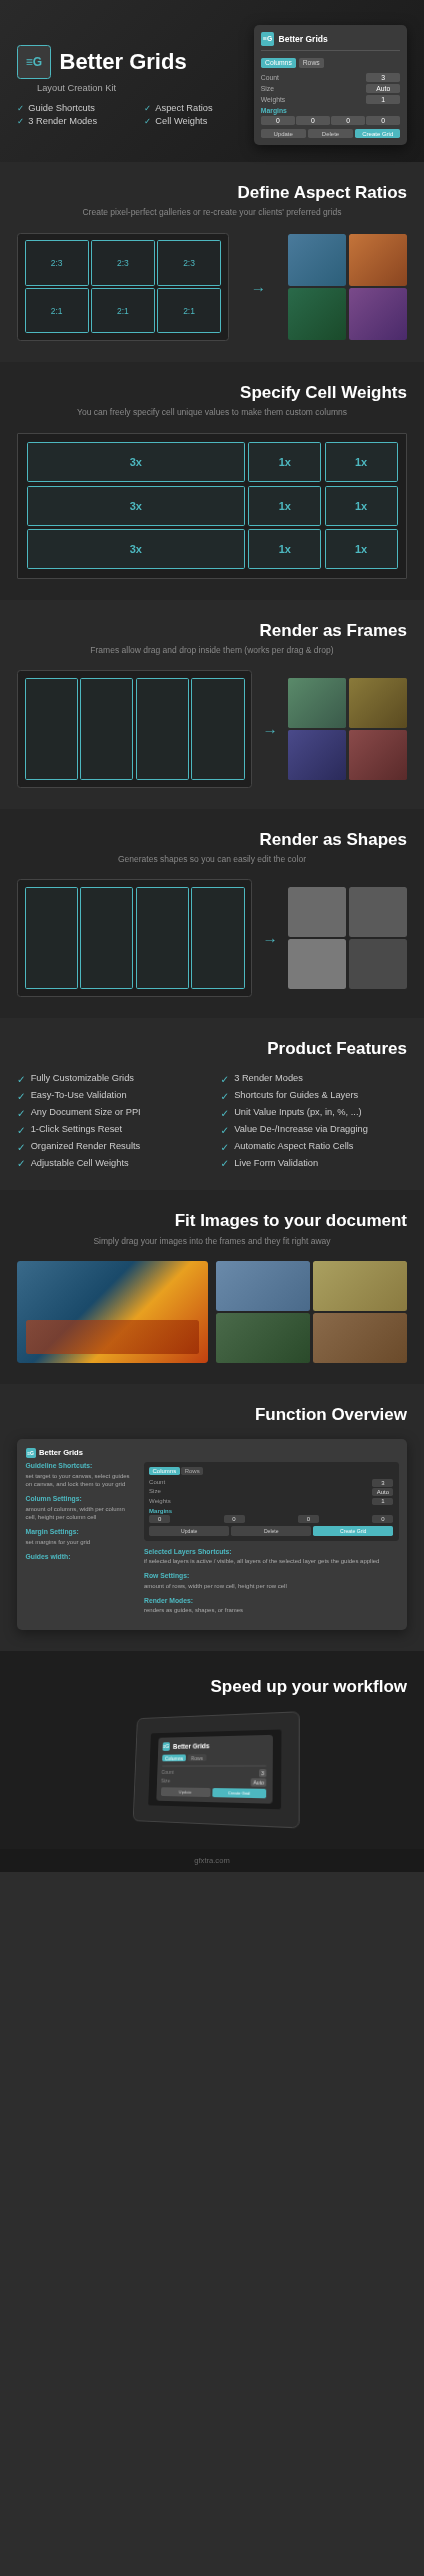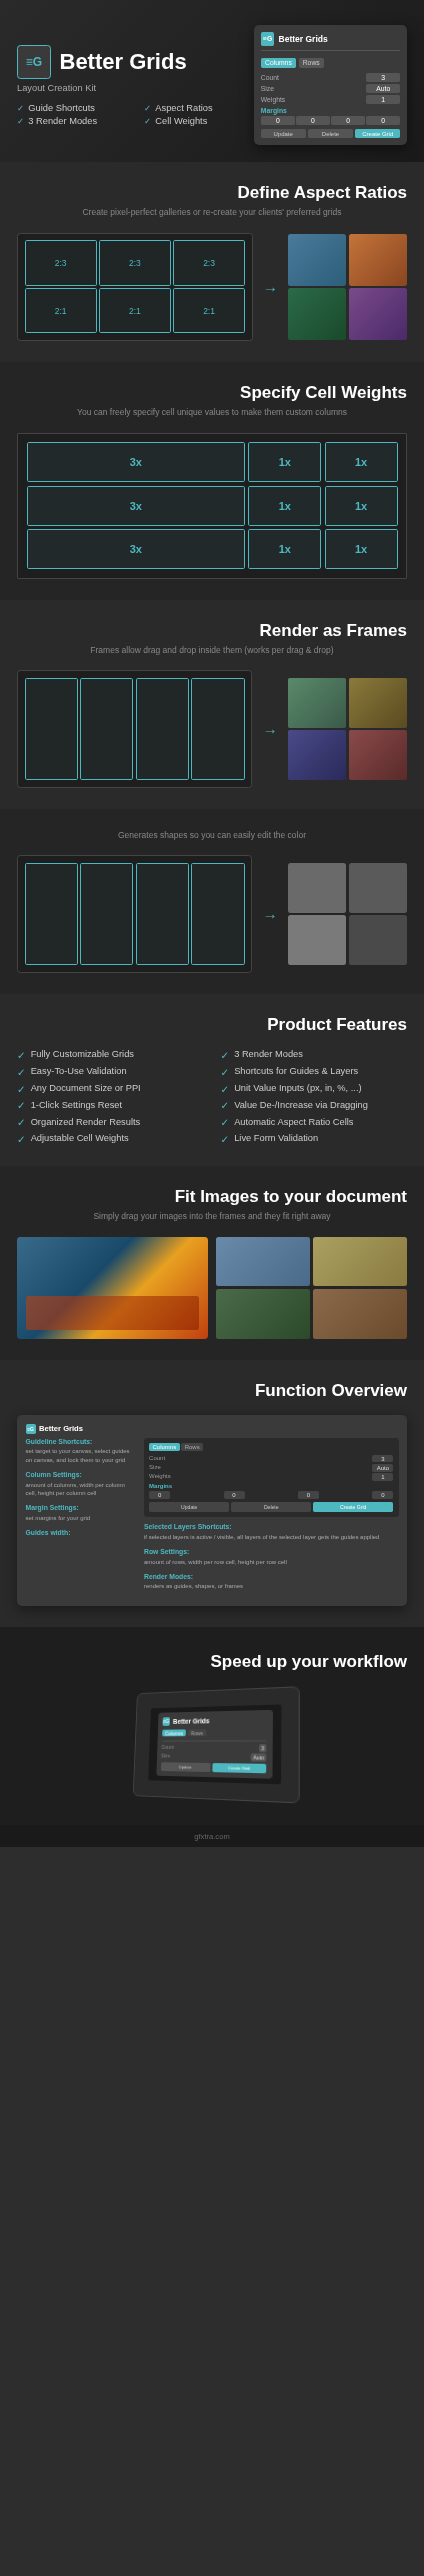--- a/index.html
+++ b/index.html
@@ -45,20 +45,21 @@
     }
     .hero-title {
       font-size: 22px;
       font-weight: bold;
       color: #fff;
     }
     .hero-subtitle {
       font-size: 9.3px;
       color: #aaa;
       margin-bottom: 10.2px;
+      margin-left: 20px;
     }
     .hero-features {
       display: grid;
       grid-template-columns: 1fr 1fr;
       gap: 2.5px 17px;
       font-size: 9.3px;
       color: #ccc;
     }
     .hero-feature {
       display: flex;
@@ -184,21 +185,21 @@
     .section-subtitle {
       text-align: center;
       font-size: 8.5px;
       color: #888;
       margin-bottom: 15.3px;
     }
 
     
     .aspect-demo {
       display: flex;
-      gap: 10px;
+      gap: 22px;
       align-items: center;
     }
     .grid-demo {
       flex: 1;
       background: #1e1e1e;
       border-radius: 3.4px;
       padding: 6.8px;
       border: 0.8px solid #444;
     }
     .grid-demo-inner {
@@ -675,20 +676,21 @@
         <div class="frame-result-cell frc1"></div>
         <div class="frame-result-cell frc2"></div>
         <div class="frame-result-cell frc3"></div>
         <div class="frame-result-cell frc4"></div>
       </div>
     </div>
   </div>
 </section>
 
 <section class="section section-darker">
+  <h2 class="section-title">Render as Shapes</h2>
   <p class="section-subtitle">Generates shapes so you can easily edit the color</p>
   <div class="shapes-demo">
     <div class="shapes-left">
       <div class="shapes-inner">
         <div class="shape-cell"></div>
         <div class="shape-cell"></div>
         <div class="shape-cell"></div>
         <div class="shape-cell"></div>
       </div>
     </div>

